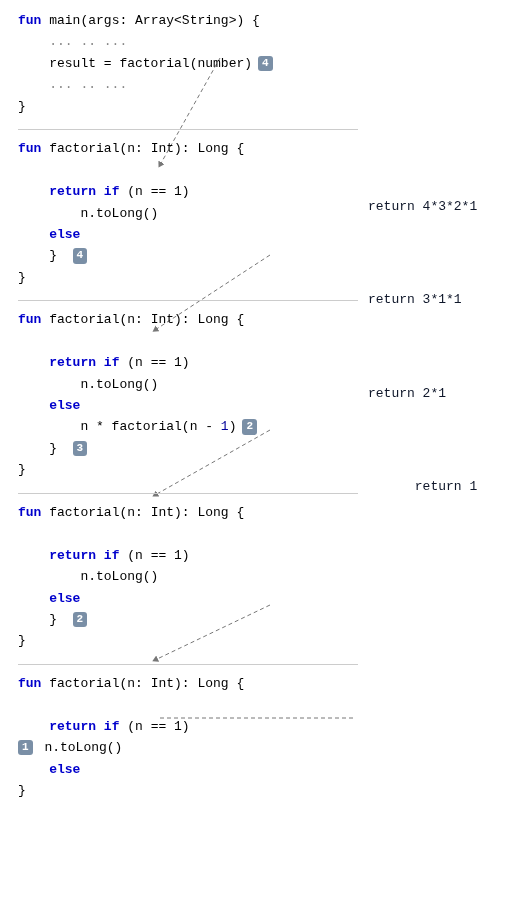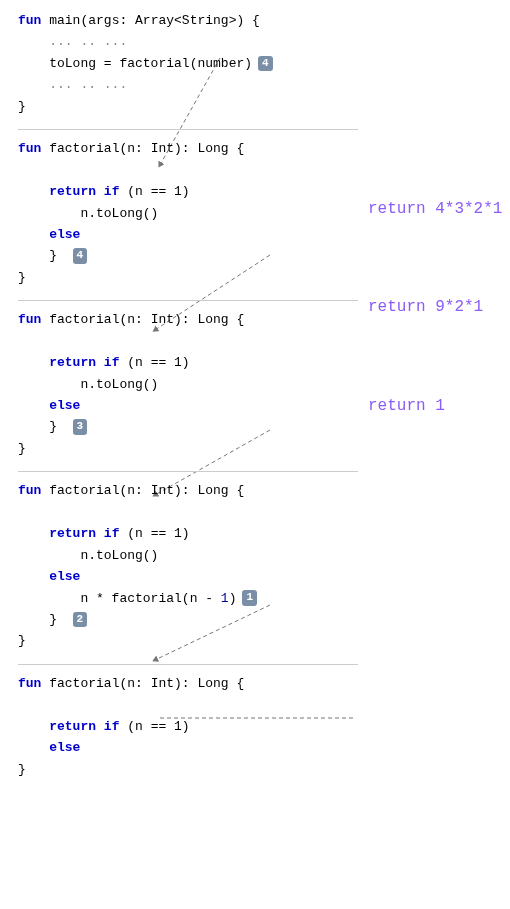--- a/index.html
+++ b/index.html
@@ -57,22 +57,22 @@
       border-radius: 3px;
       font-size: 11px;
       font-family: 'Courier New', monospace;
       padding: 0px 4px;
       line-height: 1.4;
       vertical-align: middle;
       font-weight: bold;
     }
 
     .annotation-label {
-      color: #8b5cf6;
-      font-size: 16px;
+      color: #0f172a;
+      font-size: 13px;
       line-height: 1.65;
       white-space: nowrap;
     }
 
     svg.arrows-overlay {
       position: absolute;
       top: 0;
       left: 0;
       width: 510px;
       pointer-events: none;
@@ -107,21 +107,21 @@
         <polygon points="0 0, 6 3.5, 0 7" fill="#777"></polygon>
       </marker>
     </defs>
   </svg>
 
   <div class="code-column">
 
     <div class="code-block">
       <span class="code-line"><span class="kw">fun </span><span class="normal">main(args: Array&lt;String&gt;) {</span></span>
       <span class="code-line"><span class="comment-dots">    ... .. ...</span></span>
-      <span class="code-line"><span class="normal">    toLong = factorial(number)</span><span class="badge" style="margin-left:6px;">4</span></span>
+      <span class="code-line"><span class="normal">    result = factorial(number)</span><span class="badge" style="margin-left:6px;">4</span></span>
       <span class="code-line"><span class="comment-dots">    ... .. ...</span></span>
       <span class="code-line"><span class="normal">}</span></span>
     </div>
 
     <hr class="divider-line">
 
     <div class="code-block">
       <span class="code-line"><span class="kw">fun </span><span class="normal">factorial(n: Int): Long {</span></span>
       <span class="code-line">&nbsp;</span>
       <span class="code-line"><span class="normal">    </span><span class="kw">return if</span><span class="normal"> (n == 1)</span></span>
@@ -132,55 +132,59 @@
     </div>
 
     <hr class="divider-line">
 
     <div class="code-block">
       <span class="code-line"><span class="kw">fun </span><span class="normal">factorial(n: Int): Long {</span></span>
       <span class="code-line">&nbsp;</span>
       <span class="code-line"><span class="normal">    </span><span class="kw">return if</span><span class="normal"> (n == 1)</span></span>
       <span class="code-line"><span class="normal">        n.toLong()</span></span>
       <span class="code-line"><span class="normal">    </span><span class="kw">else</span></span>
+      <span class="code-line"><span class="normal">        n * factorial(n - </span><span class="number">1</span><span class="normal">)</span><span class="badge" style="margin-left:6px;">2</span></span>
       <span class="code-line"><span class="normal">    }  </span><span class="badge">3</span></span>
       <span class="code-line"><span class="normal">}</span></span>
     </div>
 
     <hr class="divider-line">
 
     <div class="code-block">
       <span class="code-line"><span class="kw">fun </span><span class="normal">factorial(n: Int): Long {</span></span>
       <span class="code-line">&nbsp;</span>
       <span class="code-line"><span class="normal">    </span><span class="kw">return if</span><span class="normal"> (n == 1)</span></span>
       <span class="code-line"><span class="normal">        n.toLong()</span></span>
       <span class="code-line"><span class="normal">    </span><span class="kw">else</span></span>
-      <span class="code-line"><span class="normal">        n * factorial(n - </span><span class="number">1</span><span class="normal">)</span><span class="badge" style="margin-left:6px;">1</span></span>
       <span class="code-line"><span class="normal">    }  </span><span class="badge">2</span></span>
       <span class="code-line"><span class="normal">}</span></span>
     </div>
 
     <hr class="divider-line">
 
     <div class="code-block">
       <span class="code-line"><span class="kw">fun </span><span class="normal">factorial(n: Int): Long {</span></span>
       <span class="code-line">&nbsp;</span>
       <span class="code-line"><span class="normal">    </span><span class="kw">return if</span><span class="normal"> (n == 1)</span></span>
+      <span class="code-line"><span class="badge" style="margin-right:4px;">1</span><span class="normal"> n.toLong()</span></span>
       <span class="code-line"><span class="normal">    </span><span class="kw">else</span></span>
       <span class="code-line"><span class="normal">}</span></span>
     </div>
 
   </div>
 
   <div class="annotation-column">
 
     <div style="margin-top: 186px;">
       <span class="annotation-label">return 4*3*2*1</span>
     </div>
     <div style="margin-top: 72px;">
-      <span class="annotation-label">return 9*2*1</span>
+      <span class="annotation-label">return 3*1*1</span>
     </div>
     <div style="margin-top: 72px;">
+      <span class="annotation-label">return 2*1</span>
+    </div>
+    <div style="margin-top: 72px; text-align: right;">
       <span class="annotation-label">return 1</span>
     </div>
   </div>
 
 </div>
 
 </body></html>

